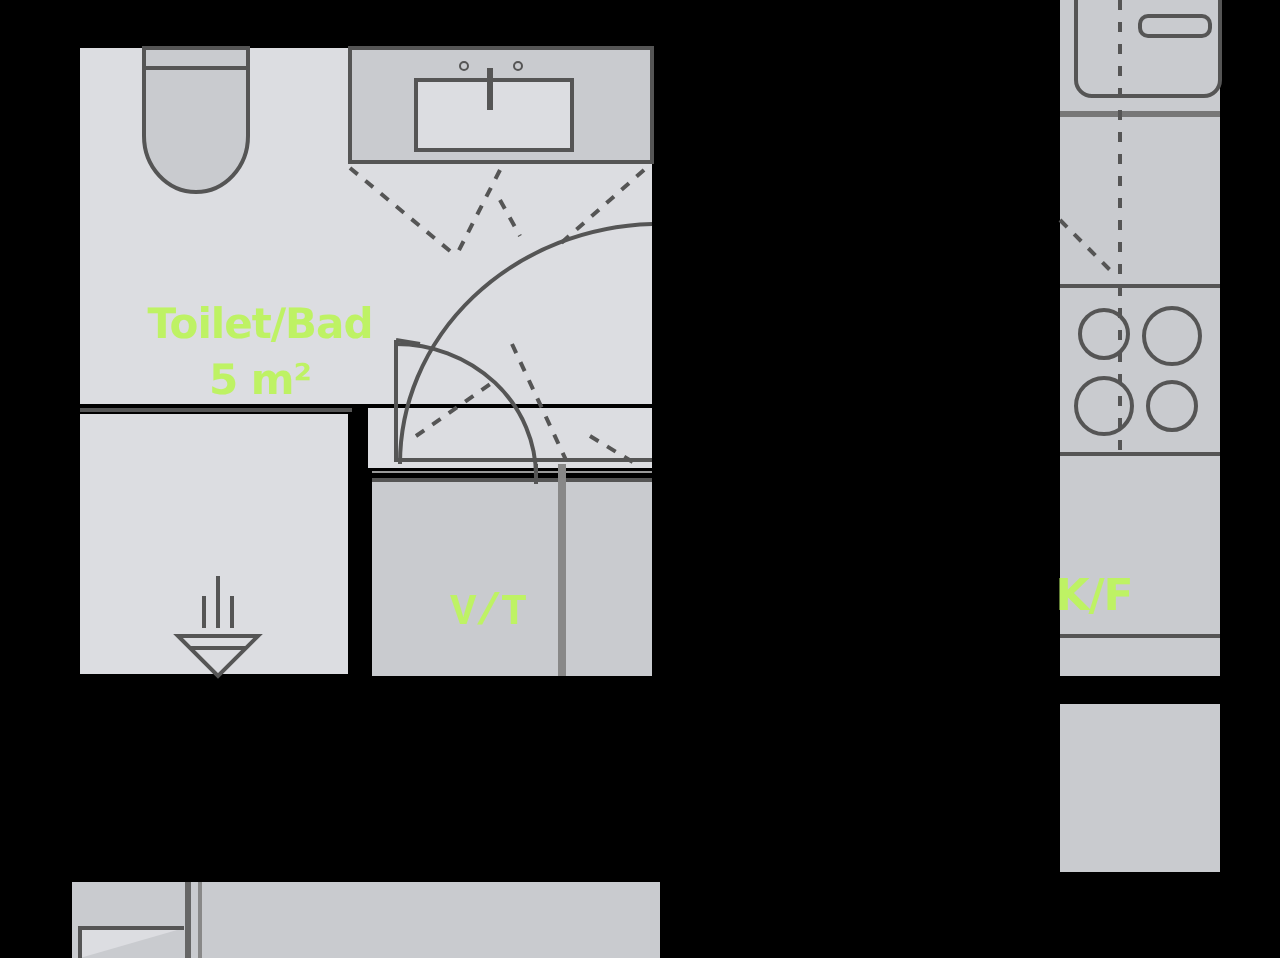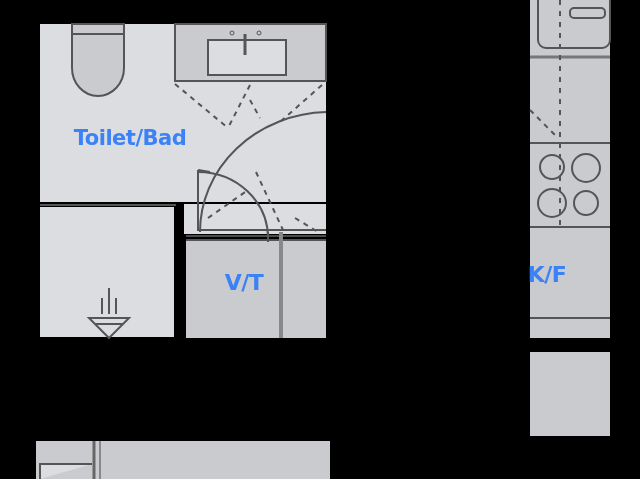--- a/index.html
+++ b/index.html
@@ -1,18 +1,18 @@
 <!DOCTYPE html>
 <html><head>
   <meta charset="utf-8">
   <style>
     html, body { margin: 0; padding: 0; }
     body { width: 640px; height: 479px; background: #000000; position: relative; overflow: hidden; font-family: "Liberation Sans", sans-serif; }
     svg { position: absolute; left: 0; top: 0; }
-    .label { position: absolute; color: #3b82f6; font-weight: bold; text-align: center; font-family: "DejaVu Sans", sans-serif; letter-spacing: -0.5px; }
+    .label { position: absolute; color: #bef264; font-weight: bold; text-align: center; font-family: "DejaVu Sans", sans-serif; letter-spacing: -0.5px; margin-top: 24px; }
   </style>
 </head>
 <body>
 
 <svg width="640" height="479" viewBox="0 0 640 479">
 
   <rect x="40" y="24" width="286" height="178" fill="#dcdde1"></rect>
 
   <rect x="40" y="207" width="134" height="130" fill="#dcdde1"></rect>
   <line x1="40" y1="205" x2="176" y2="205" stroke="#555" stroke-width="2"></line>
@@ -88,15 +88,16 @@
       <circle cx="586" cy="168" r="14"></circle>
       <circle cx="552" cy="203" r="14"></circle>
       <circle cx="586" cy="203" r="12"></circle>
     </g>
   </g>
   <rect x="530" y="352" width="80" height="84" fill="#c9cbcf"></rect>
 </svg>
 
 <div class="label" style="left:60px; top:124px; width:140px; font-size:21px; line-height:28px;">
   <div>Toilet/Bad</div>
+  <div>5 m²</div>
 </div>
-<div class="label" style="left:214px; top:270px; width:60px; font-size:22px;">V/T</div>
+<div class="label" style="left:214px; top:270px; width:60px; font-size:22px;font-family:Liberation Mono, monospace;">V/T</div>
 <div class="label" style="left:516px; top:262px; width:62px; font-size:22px;">K/F</div>
 
 </body></html>

